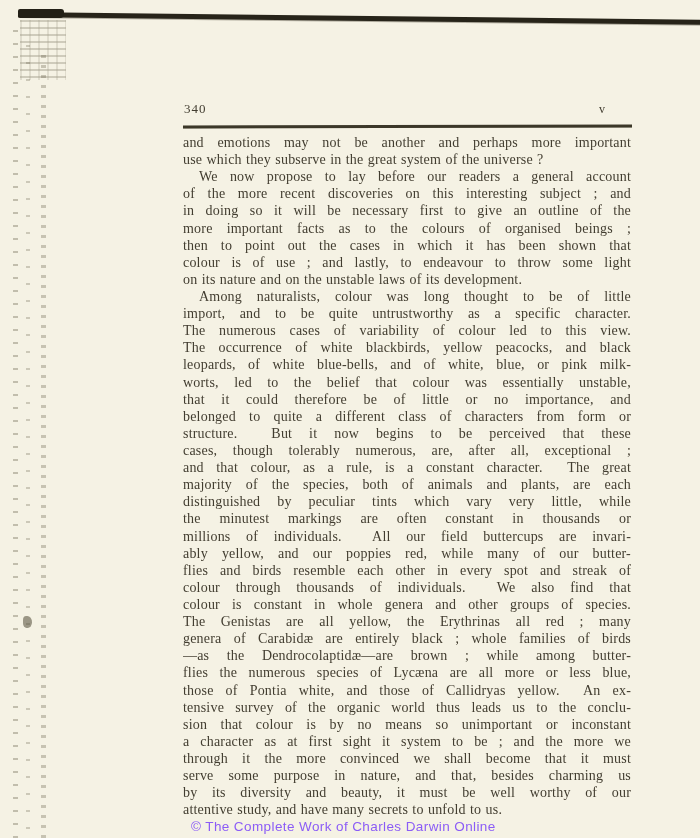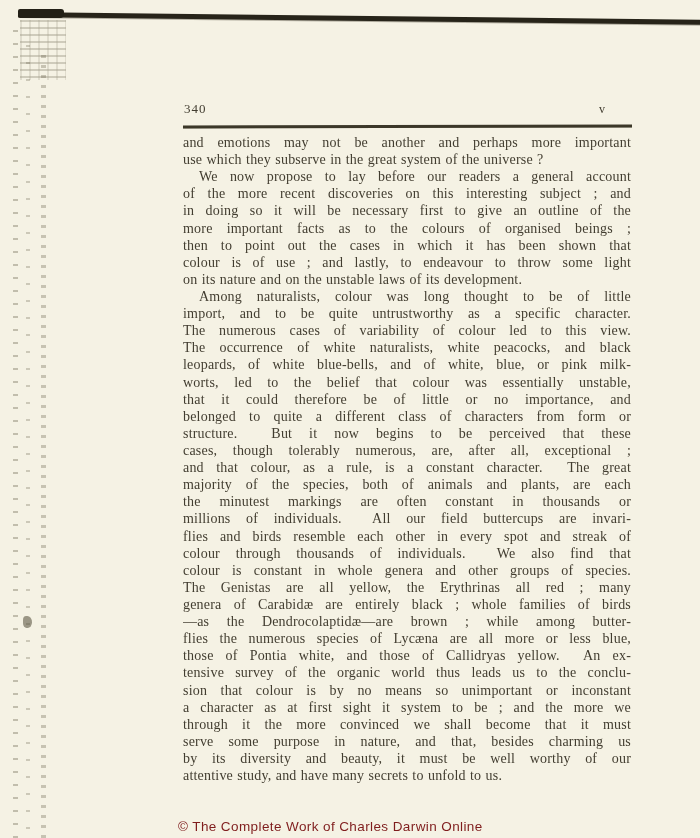--- a/index.html
+++ b/index.html
@@ -126,25 +126,25 @@
   .line.last {
     text-align-last: left;
   }
   .line.first-indent {
     text-indent: 16px;
   }
 
   
   .footer-credit {
     position: absolute;
-    left: 178px; top: 819px;
+    left: 191px; top: 819px;
     font-family: "Liberation Sans", "DejaVu Sans", sans-serif;
     font-size: 13.5px;
     letter-spacing: 0.4px;
-    color: #7f1d1d;
+    color: #8b5cf6;
   }
 </style>
 </head>
 <body>
 
 <div class="scan-page">
 
   <div class="top-edge-bar"></div>
   <div class="top-edge-blob"></div>
   <div class="speckle s1"></div>
@@ -170,31 +170,33 @@
         <div class="line">in doing so it will be necessary first to give an outline of the</div>
         <div class="line">more important facts as to the colours of organised beings ;</div>
         <div class="line">then to point out the cases in which it has been shown that</div>
         <div class="line">colour is of use ; and lastly, to endeavour to throw some light</div>
         <div class="line last">on its nature and on the unstable laws of its development.</div>
       </div>
       <div class="paragraph">
         <div class="line first-indent">Among naturalists, colour was long thought to be of little</div>
         <div class="line">import, and to be quite untrustworthy as a specific character.</div>
         <div class="line">The numerous cases of variability of colour led to this view.</div>
-        <div class="line">The occurrence of white naturalists, white peacocks, and black</div>
+        <div class="line">The occurrence of white blackbirds, yellow peacocks, and black</div>
         <div class="line">leopards, of white blue-bells, and of white, blue, or pink milk-</div>
         <div class="line">worts, led to the belief that colour was essentially unstable,</div>
         <div class="line">that it could therefore be of little or no importance, and</div>
         <div class="line">belonged to quite a different class of characters from form or</div>
         <div class="line">structure.  But it now begins to be perceived that these</div>
         <div class="line">cases, though tolerably numerous, are, after all, exceptional ;</div>
         <div class="line">and that colour, as a rule, is a constant character.  The great</div>
         <div class="line">majority of the species, both of animals and plants, are each</div>
+        <div class="line">distinguished by peculiar tints which vary very little, while</div>
         <div class="line">the minutest markings are often constant in thousands or</div>
         <div class="line">millions of individuals.  All our field buttercups are invari-</div>
+        <div class="line">ably yellow, and our poppies red, while many of our butter-</div>
         <div class="line">flies and birds resemble each other in every spot and streak of</div>
         <div class="line">colour through thousands of individuals.  We also find that</div>
         <div class="line">colour is constant in whole genera and other groups of species.</div>
         <div class="line">The Genistas are all yellow, the Erythrinas all red ; many</div>
         <div class="line">genera of Carabidæ are entirely black ; whole families of birds</div>
         <div class="line">—as the Dendrocolaptidæ—are brown ; while among butter-</div>
         <div class="line">flies the numerous species of Lycæna are all more or less blue,</div>
         <div class="line">those of Pontia white, and those of Callidryas yellow.  An ex-</div>
         <div class="line">tensive survey of the organic world thus leads us to the conclu-</div>
         <div class="line">sion that colour is by no means so unimportant or inconstant</div>

